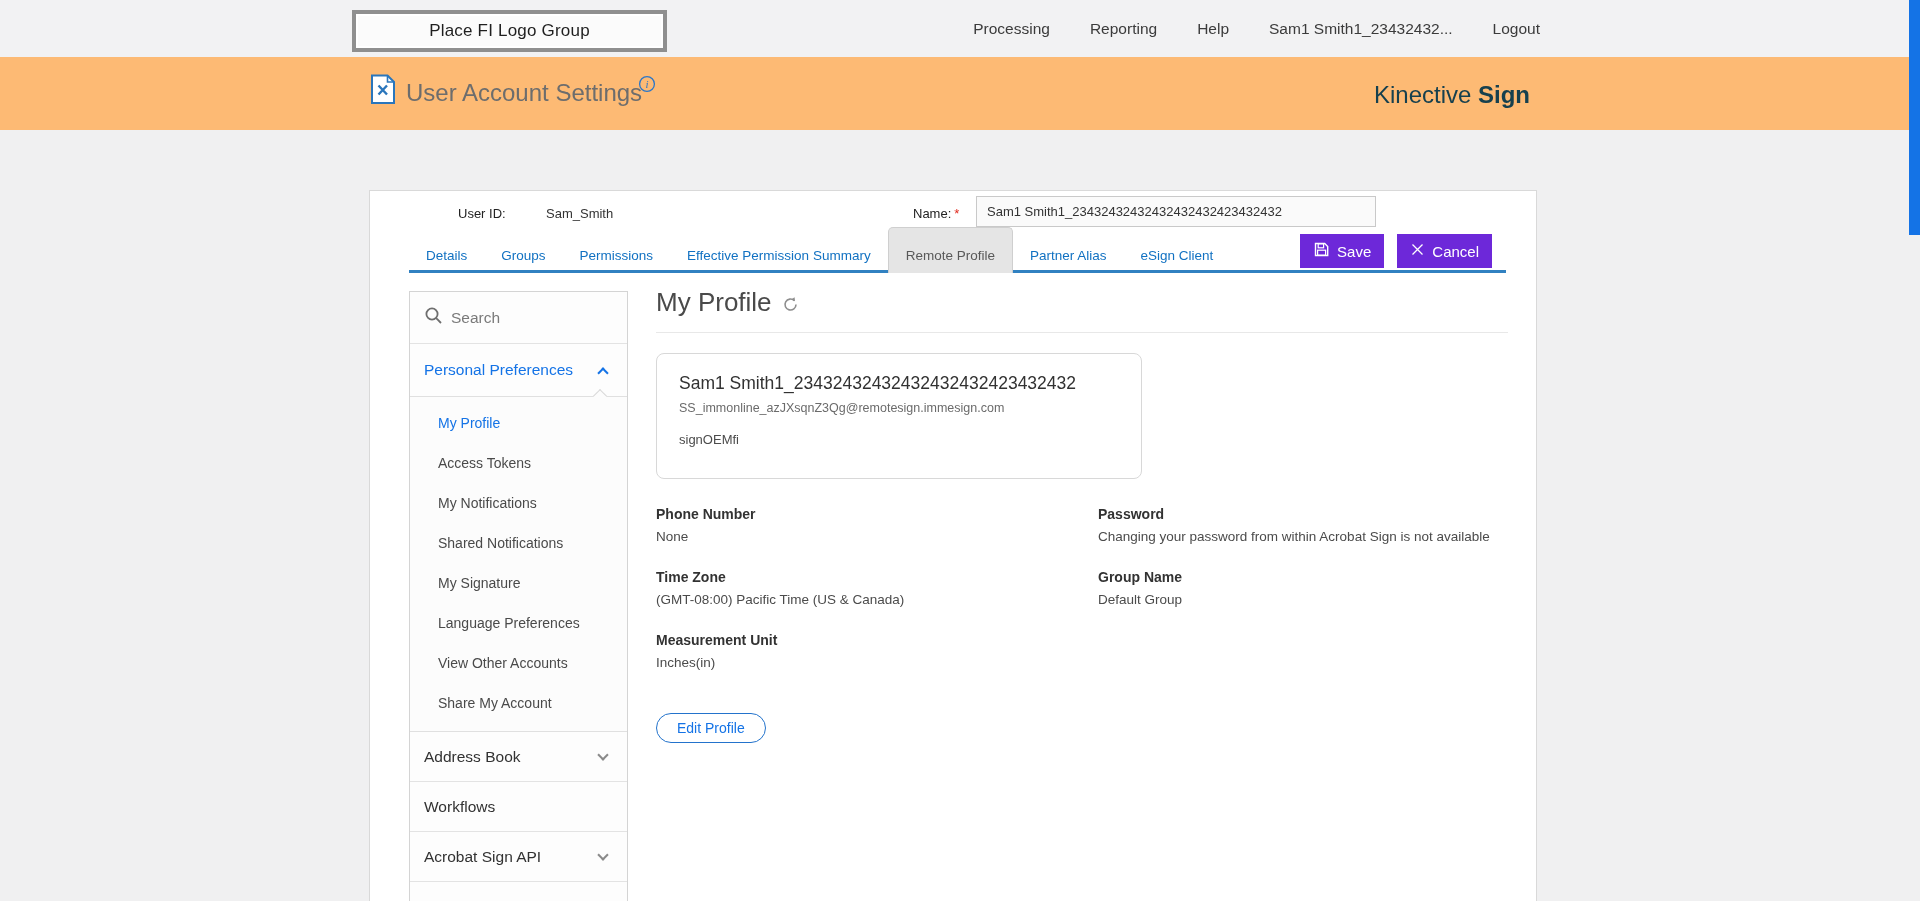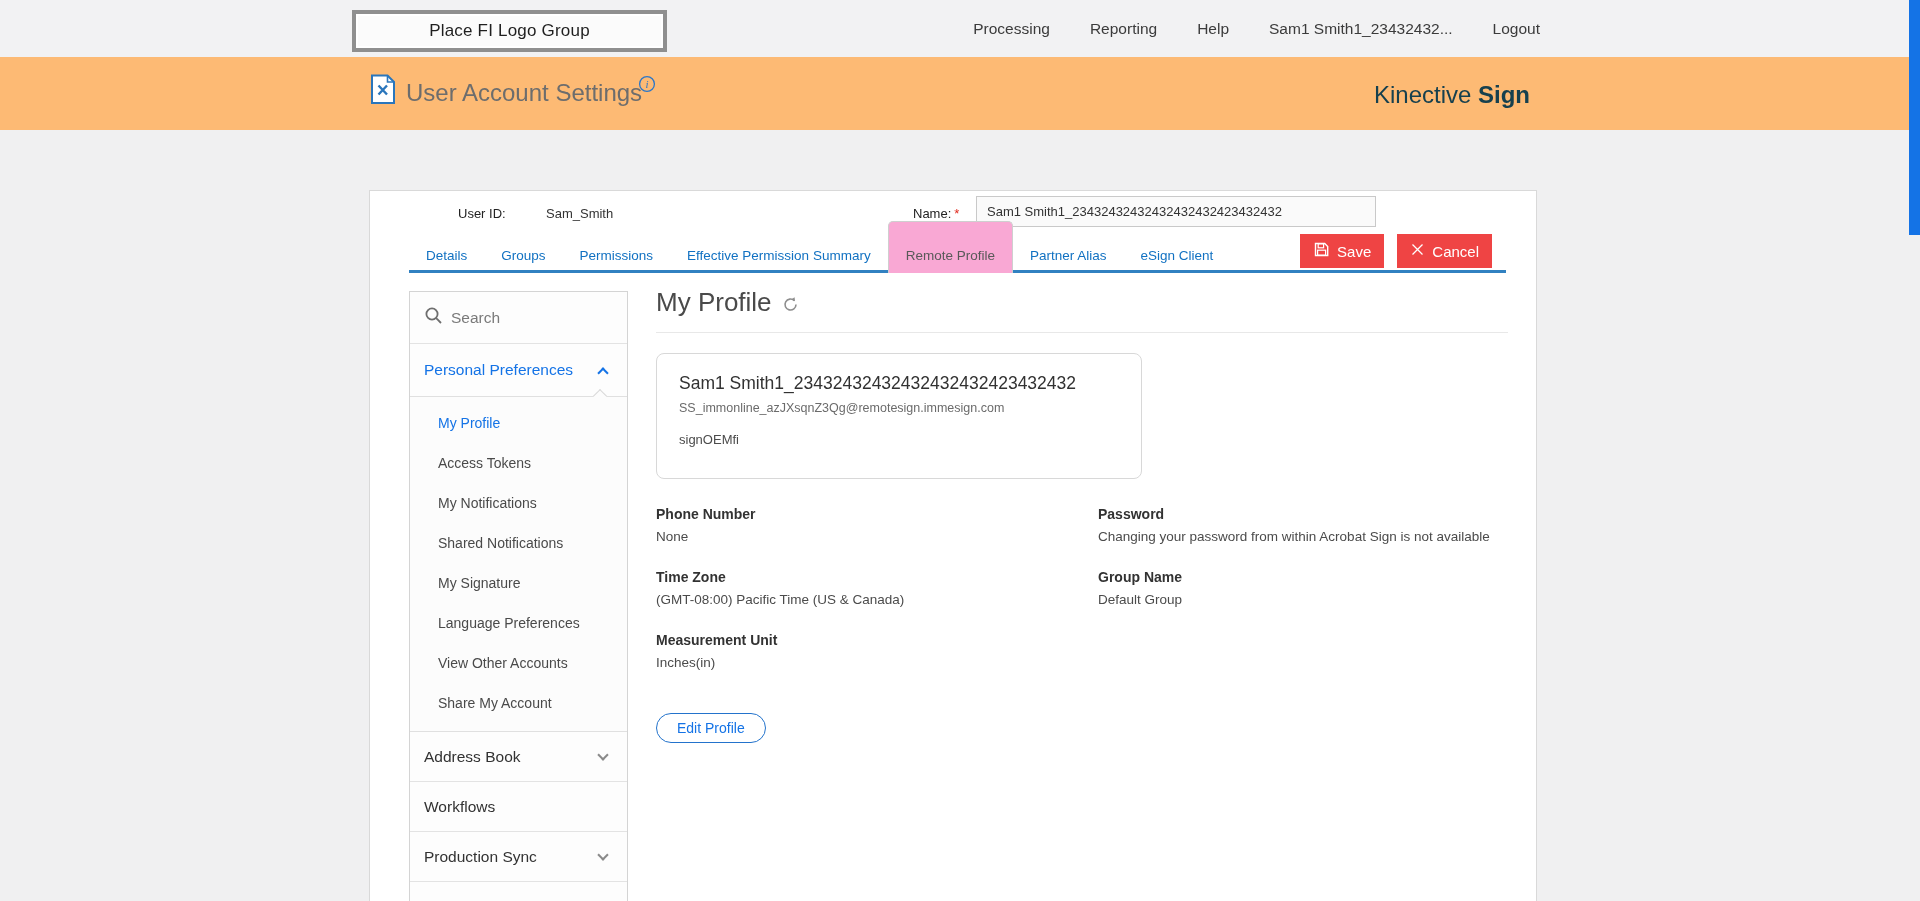--- a/index.html
+++ b/index.html
@@ -38,25 +38,25 @@
   .acct-name-label { position:absolute; left:543px; top:15px; }
   .req { color:#e0281c; margin-left:3px; }
   .name-input { position:absolute; left:606px; top:5px; width:400px; height:31px;
     border:1px solid #c9c9c9; background:#fafafa; font-family:"Liberation Sans",sans-serif;
     font-size:13px; color:#333; padding:0 10px; }
 
   
   .tabstrip { position:absolute; left:39px; right:30px; top:40px; height:42px;
     display:flex; align-items:flex-end; border-bottom:3px solid #3181c1; }
   .tab { padding:8px 17px 7px; font-size:13.5px; color:#1171c2; cursor:pointer; white-space:nowrap; }
-  .tab.active { background:#f9a8d4; color:#595959; border:1px solid #cfcfcf; border-bottom:none;
-    border-radius:5px 5px 0 0; padding:26px 17px 10px; margin-bottom:-3px; position:relative; z-index:2;
+  .tab.active { background:#e5e5e5; color:#595959; border:1px solid #cfcfcf; border-bottom:none;
+    border-radius:5px 5px 0 0; padding:20px 17px 10px; margin-bottom:-3px; position:relative; z-index:2;
     box-shadow:0 3px 0 #fff; }
   .actions { position:absolute; right:44px; top:43px; display:flex; gap:13px; z-index:3; }
-  .btn-steel { display:flex; align-items:center; gap:7px; background:#ef4444; color:#fff;
+  .btn-steel { display:flex; align-items:center; gap:7px; background:#6d28d9; color:#fff;
     border:none; font-size:15px; padding:7px 13px; height:34px; cursor:pointer; font-family:"Liberation Sans",sans-serif; }
 
   
   .sidebar { position:absolute; left:39px; top:100px; width:219px; height:900px;
     background:#fdfdfd; border:1px solid #d4d4d4; }
   .search-row { display:flex; align-items:center; gap:8px; height:52px; padding:0 14px;
     border-bottom:1px solid #e3e3e3; }
   .search-row input { border:none; outline:none; background:transparent; font-size:15.5px; color:#444;
     font-family:"Liberation Sans",sans-serif; width:150px; }
   .search-row input::placeholder { color:#7a7a7a; }
@@ -199,20 +199,24 @@
       </div>
 
       <div class="section-row">
         <span class="label">Address Book</span>
         <span class="chev"></span>
       </div>
       <div class="section-row">
         <span class="label">Workflows</span>
       </div>
       <div class="section-row">
+        <span class="label">Acrobat Sign API</span>
+        <span class="chev"></span>
+      </div>
+      <div class="section-row">
         <span class="label">Production Sync</span>
         <span class="chev"></span>
       </div>
     </div>
 
     <div class="main">
       <h1>
         <span>My Profile</span>
         <span class="refresh-icon">
           <svg width="17" height="17" viewBox="0 0 17 17">

